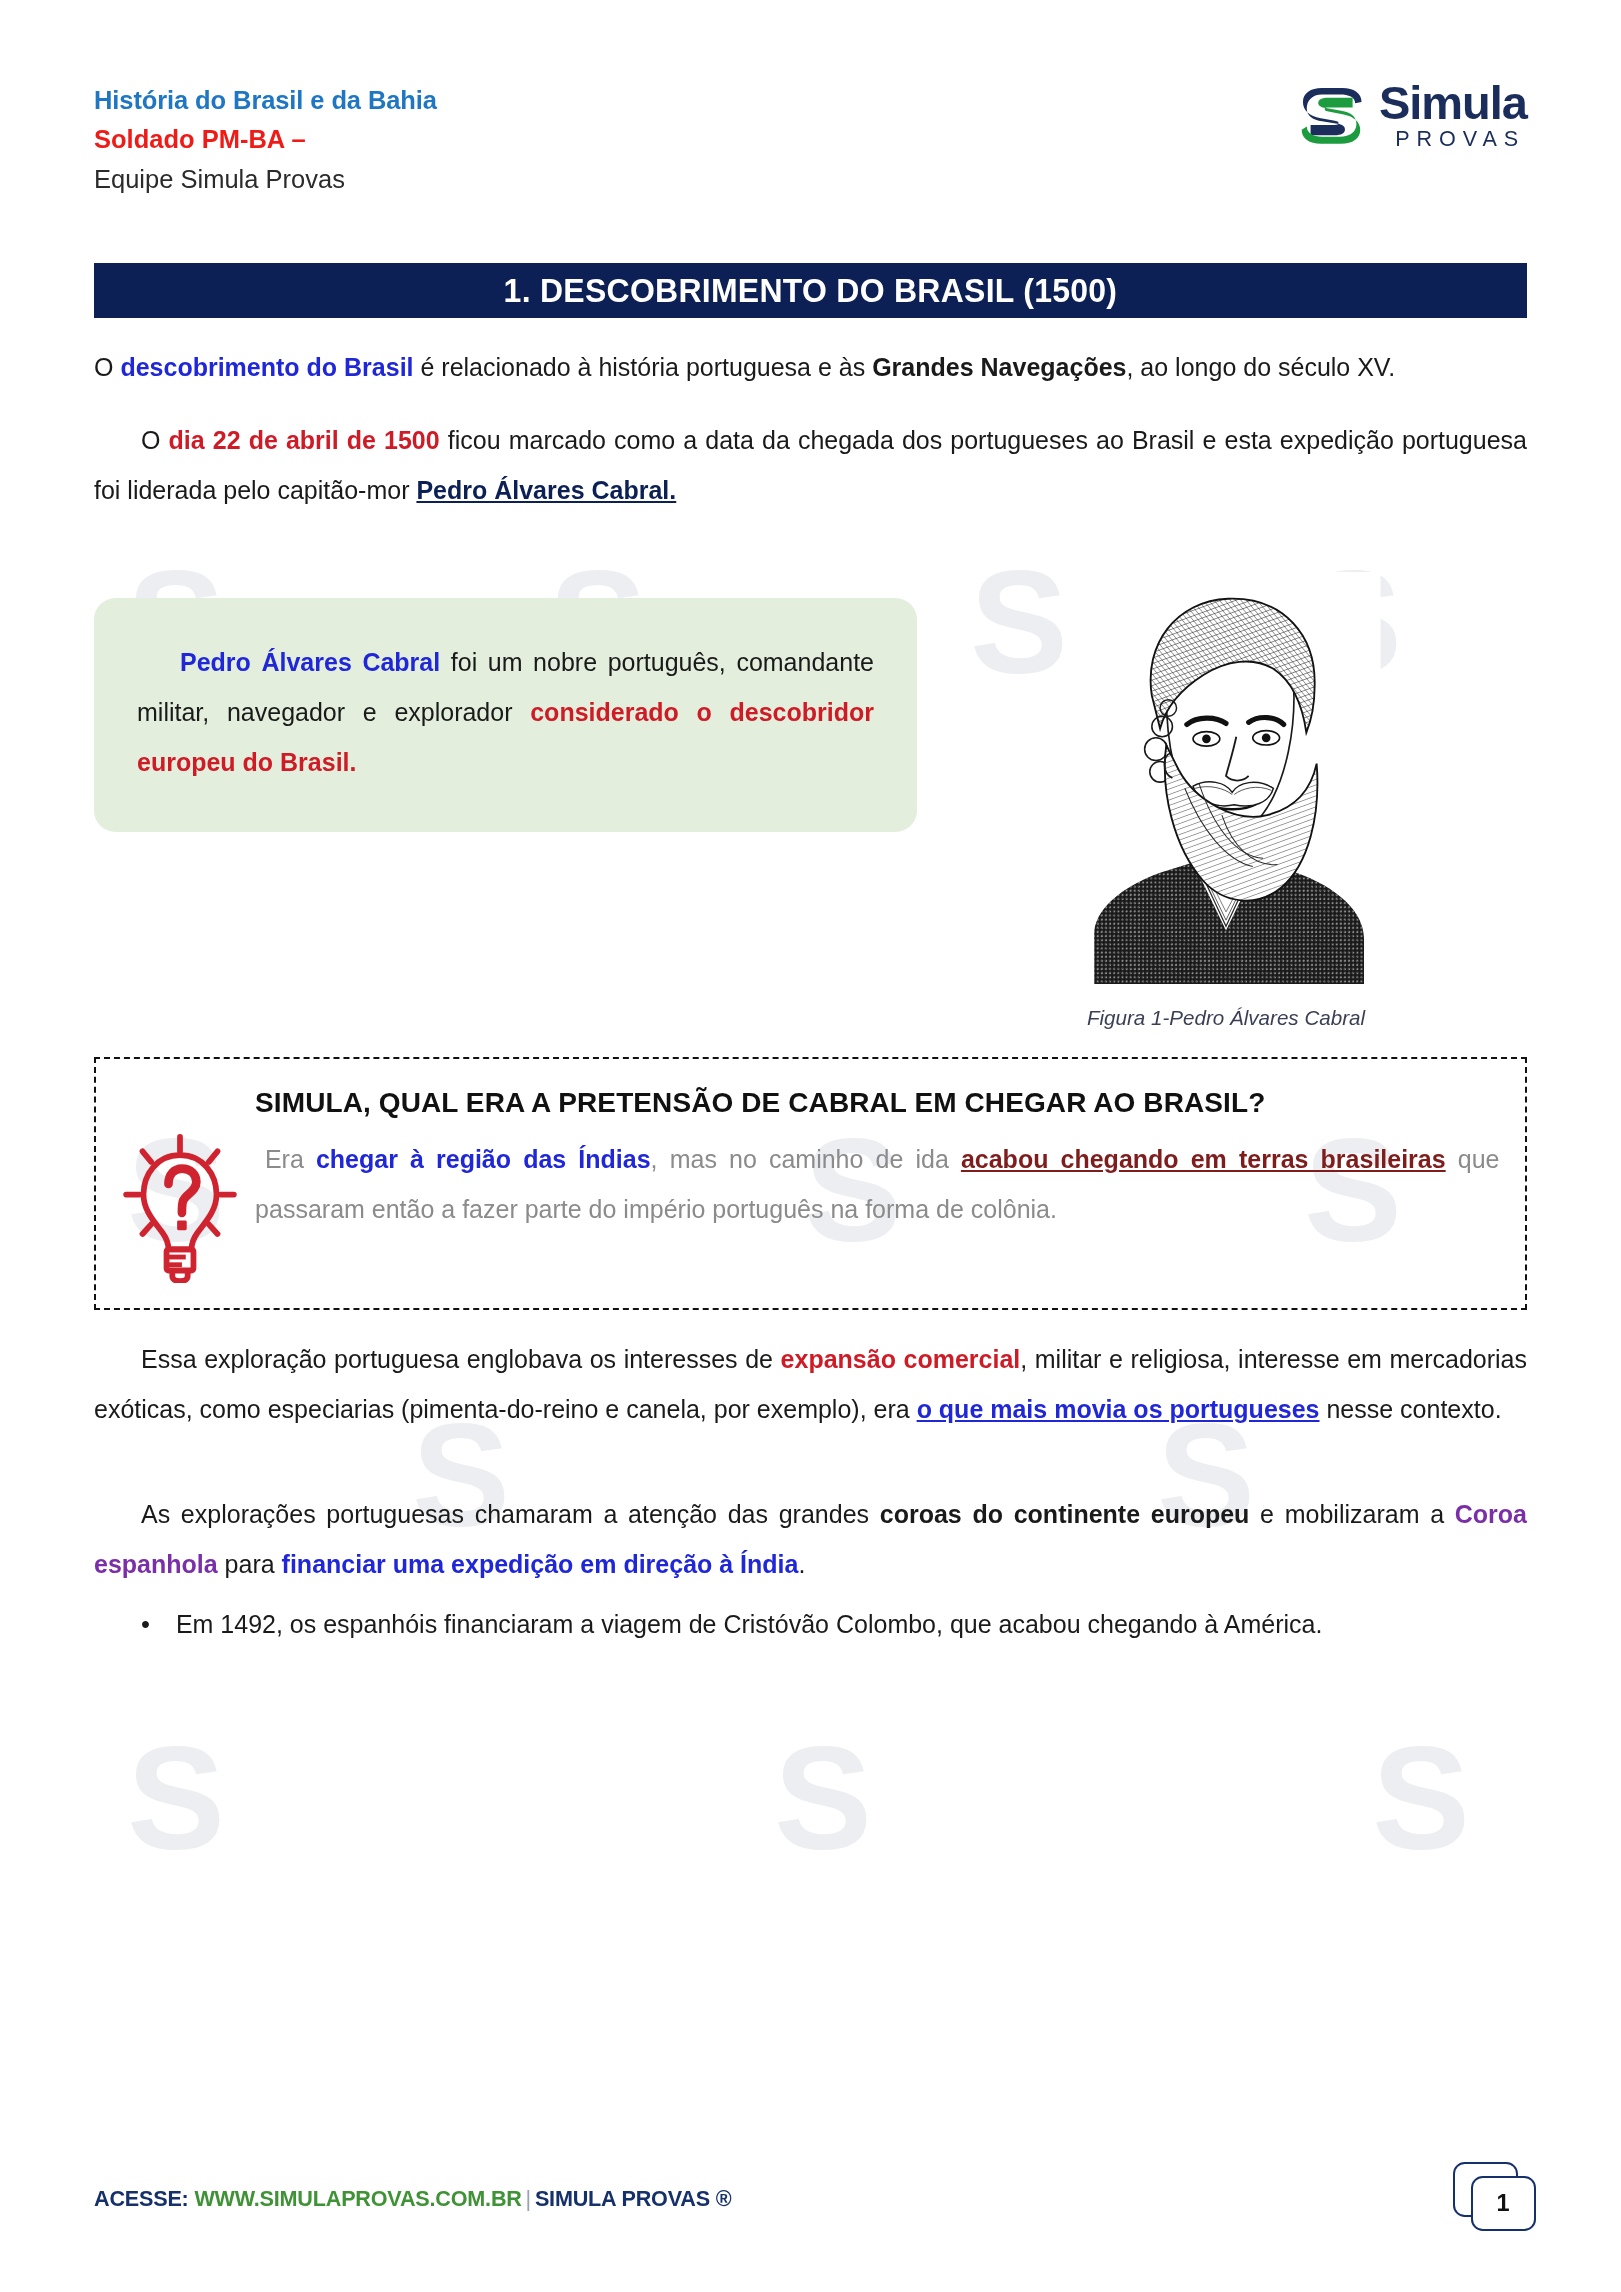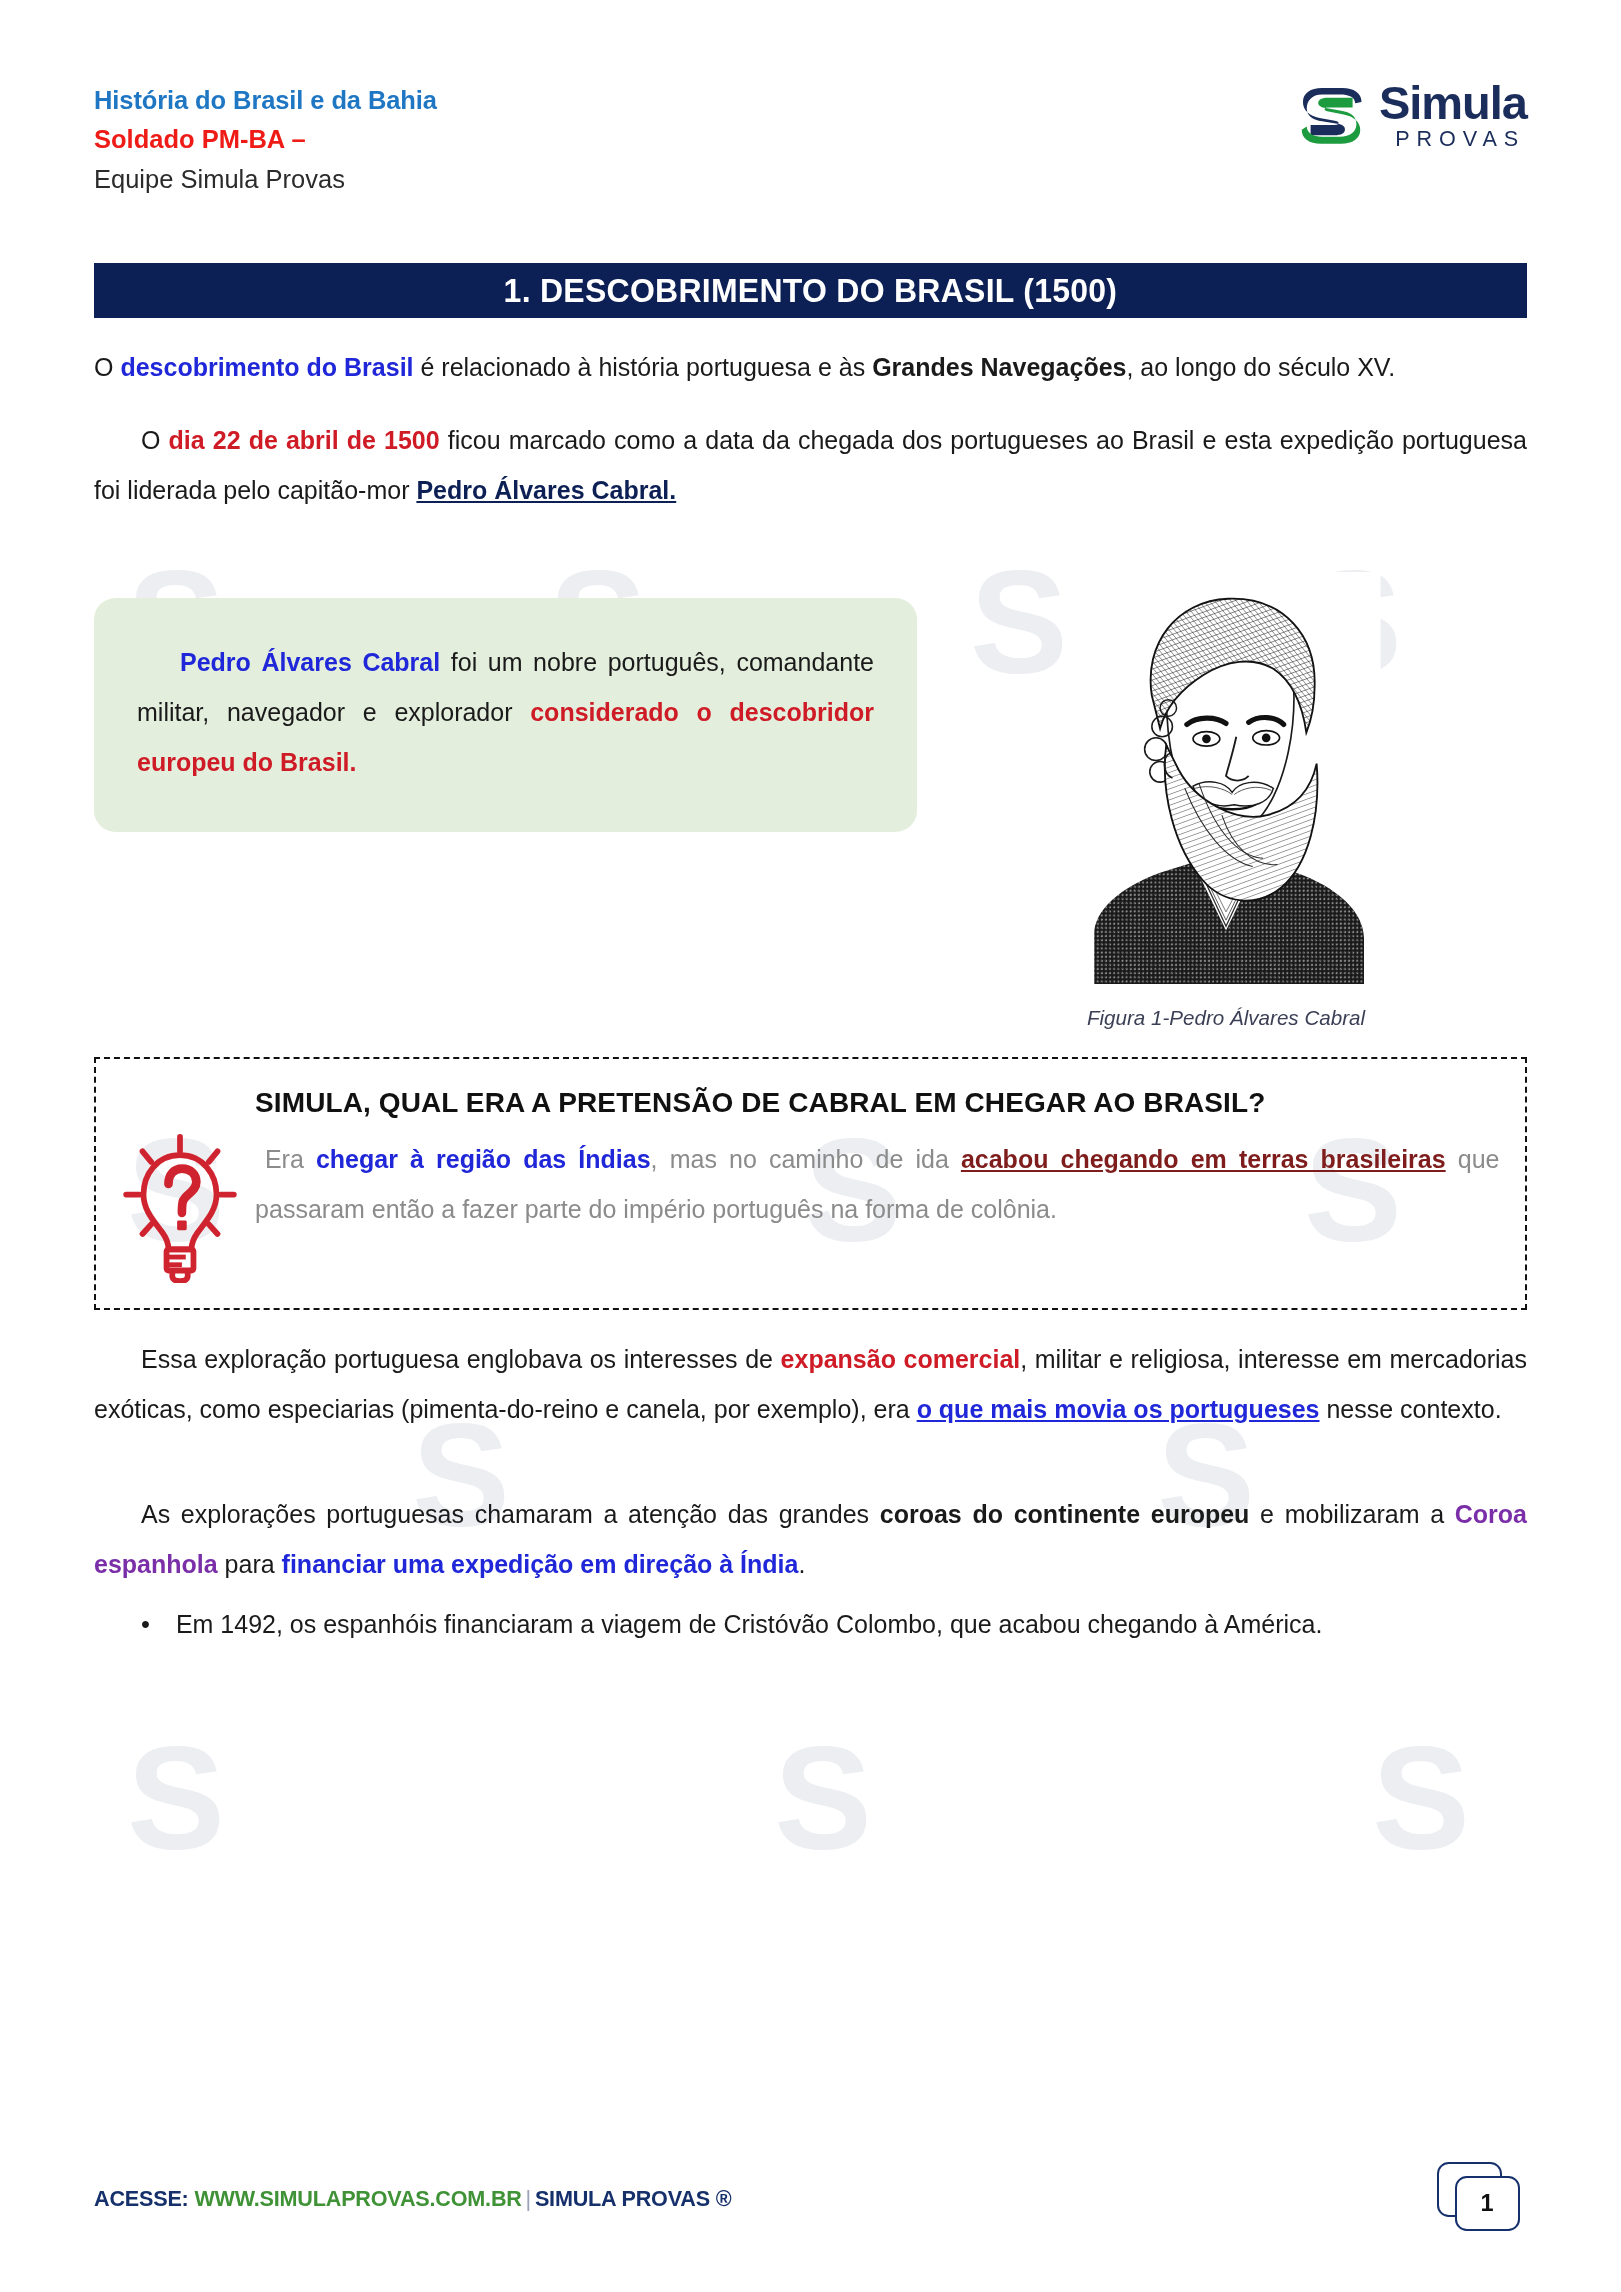--- a/index.html
+++ b/index.html
@@ -218,21 +218,21 @@
     left: -29px;
     top: 0;
     font-size: 25.5px;
     color: #1a1a1a;
   }
 
   
   .footer {
     position: absolute;
     left: 94px;
-    right: 94px;
+    right: 78px;
     bottom: 57px;
     display: flex;
     align-items: center;
     justify-content: space-between;
     z-index: 3;
   }
   .footer-text {
     font-size: 21.6px;
     font-weight: 700;
     letter-spacing: -0.2px;

